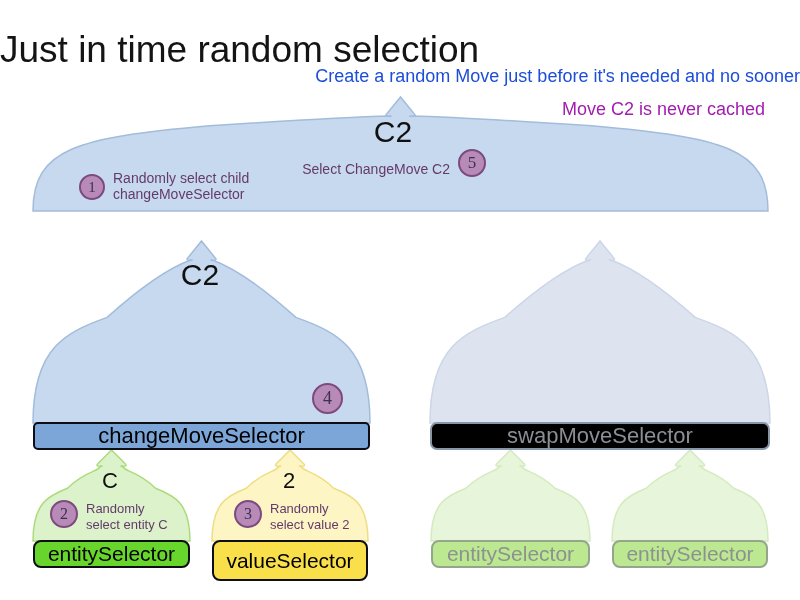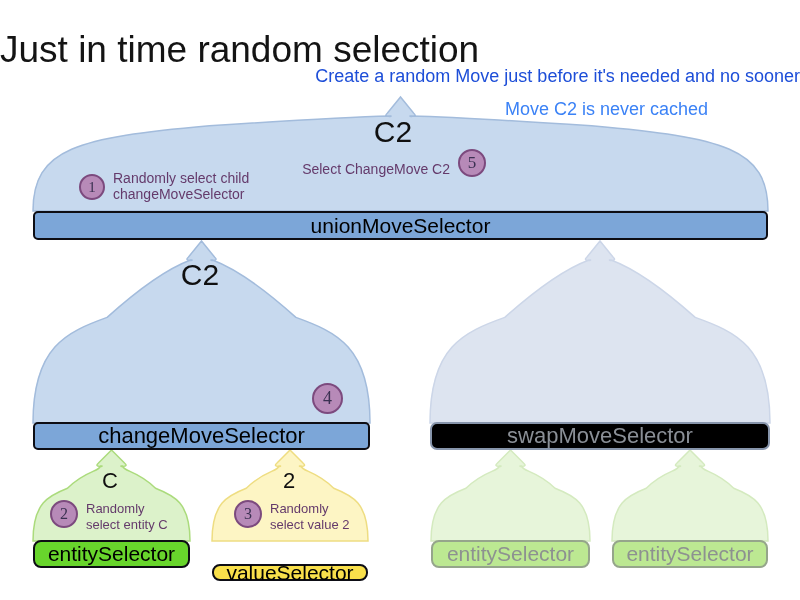--- a/index.html
+++ b/index.html
@@ -10,22 +10,22 @@
   .abs{position:absolute;}
   .title{
     left:0;right:0;top:30px;text-align:left;
     font-size:37px;line-height:40px;color:#141414;letter-spacing:0px;
   }
   .subtitle{
     left:0;right:0;top:68px;text-align:right;
     font-size:18px;line-height:16px;color:#1d4ed8;
   }
   .warn{
-    left:505px;width:260px;top:99px;text-align:left;
-    font-size:18px;line-height:20px;color:#3b82f6;
+    left:505px;width:260px;top:99px;text-align:right;
+    font-size:18px;line-height:20px;color:#a21caf;
   }
   svg.mound{position:absolute;overflow:visible;display:block;}
   .m-blue{fill:#c7d9ee;stroke:#a3bcdc;stroke-width:1.5;}
   .m-blue-faded{fill:#dde4f0;stroke:#ccd6e8;stroke-width:1.5;}
   .m-green{fill:#dcf2ca;stroke:#abdb7c;stroke-width:1.5;}
   .m-yellow{fill:#fdf5c4;stroke:#eedd82;stroke-width:1.5;}
   .m-green-faded{fill:#e7f5da;stroke:#d4eabf;stroke-width:1.5;}
   .bar{
     position:absolute;box-sizing:border-box;display:flex;align-items:center;justify-content:center;
     border:2px solid #0d0d14;border-radius:5px;background:#7ca6d8;
@@ -76,25 +76,24 @@
   </svg>
 
   <svg class="mound" style="left:431px;top:450px" width="159" height="91" viewBox="0 0 159 91">
     <path class="m-green-faded" d="M 0,91 C 0,52.8 15.9,45.5 35,38.2 C 54.1,20 66.8,22 68.5,16 C 74.5,16 60.5,18 66.5,13 L 79.5,0 L 92.5,13 C 98.5,18 84.5,16 90.5,16 C 92.2,22 104.9,20 124,38.2 C 143.1,45.5 159,52.8 159,91 Z"></path>
   </svg>
 
   <svg class="mound" style="left:612px;top:450px" width="156" height="91" viewBox="0 0 156 91">
     <path class="m-green-faded" d="M 0,91 C 0,52.8 15.6,45.5 34.3,38.2 C 53,20 65.5,22 67,16 C 73,16 59,18 65,13 L 78,0 L 91,13 C 97,18 83,16 89,16 C 90.5,22 103,20 121.7,38.2 C 140.4,45.5 156,52.8 156,91 Z"></path>
   </svg>
 
-  <div class="bar" style="left:33px;top:211px;width:735px;height:29px">unionMoveSelector</div>
   <div class="bar" style="left:33px;top:422px;width:337px;height:28px;font-size:22px">changeMoveSelector</div>
   <div class="bar swap" style="left:430px;top:422px;width:340px;height:28px;font-size:22px">swapMoveSelector</div>
   <div class="bar entity" style="left:33px;top:540px;width:157px;height:28px">entitySelector</div>
-  <div class="bar value" style="left:212px;top:564px;width:156px;height:17px">valueSelector</div>
+  <div class="bar value" style="left:212px;top:540px;width:156px;height:41px">valueSelector</div>
   <div class="bar faded-green" style="left:431px;top:540px;width:159px;height:28px">entitySelector</div>
   <div class="bar faded-green" style="left:612px;top:540px;width:156px;height:28px">entitySelector</div>
 
   <div class="outlab" style="left:363px;top:115px;width:60px">C2</div>
   <div class="outlab" style="left:170px;top:258px;width:60px">C2</div>
   <div class="outlab small" style="left:85px;top:468px;width:50px">C</div>
   <div class="outlab small" style="left:264px;top:468px;width:50px">2</div>
 
   <div class="step" style="left:79px;top:174px;width:26px;height:26px;font-size:15px">1</div>
   <div class="note" style="left:113px;top:170px">

